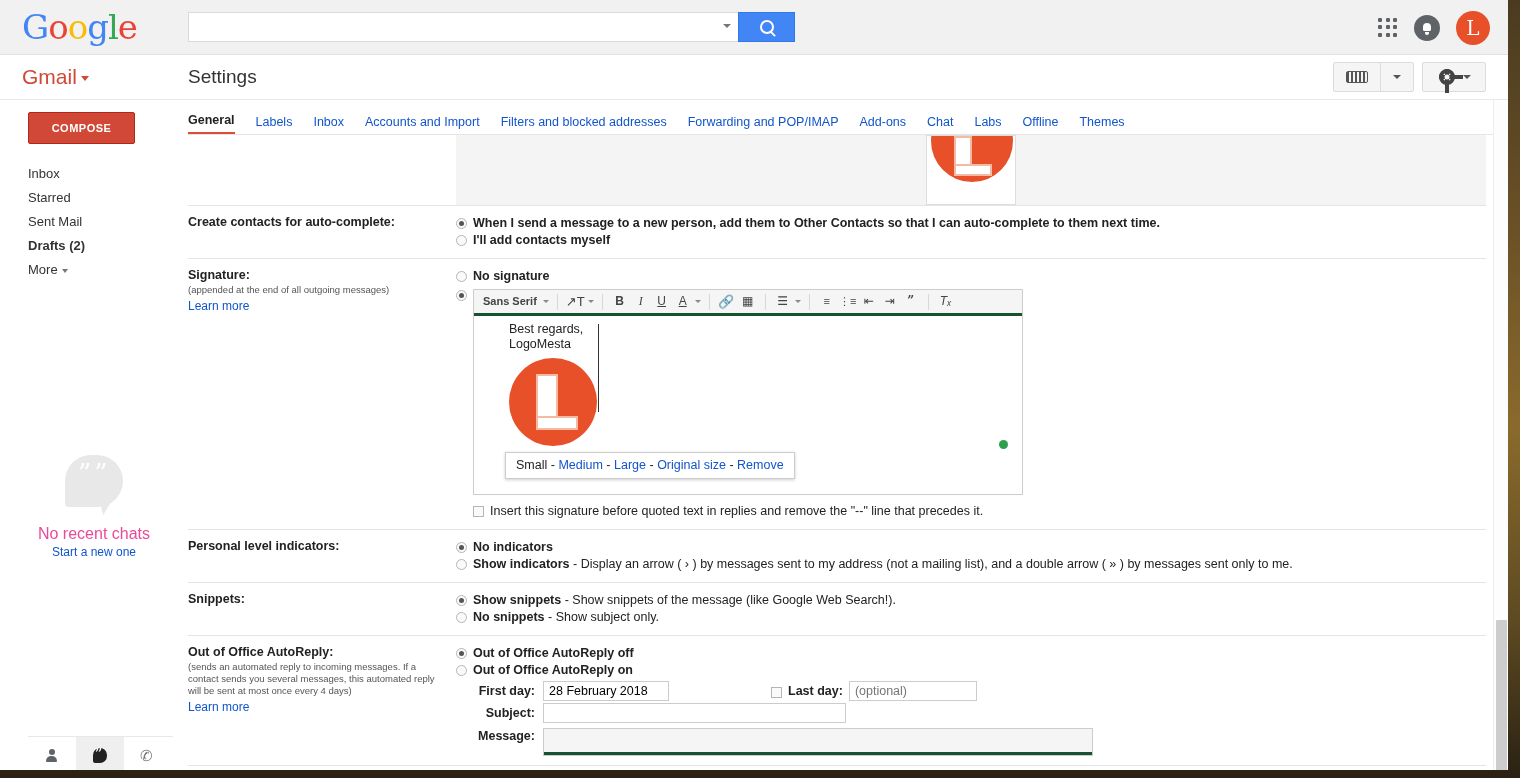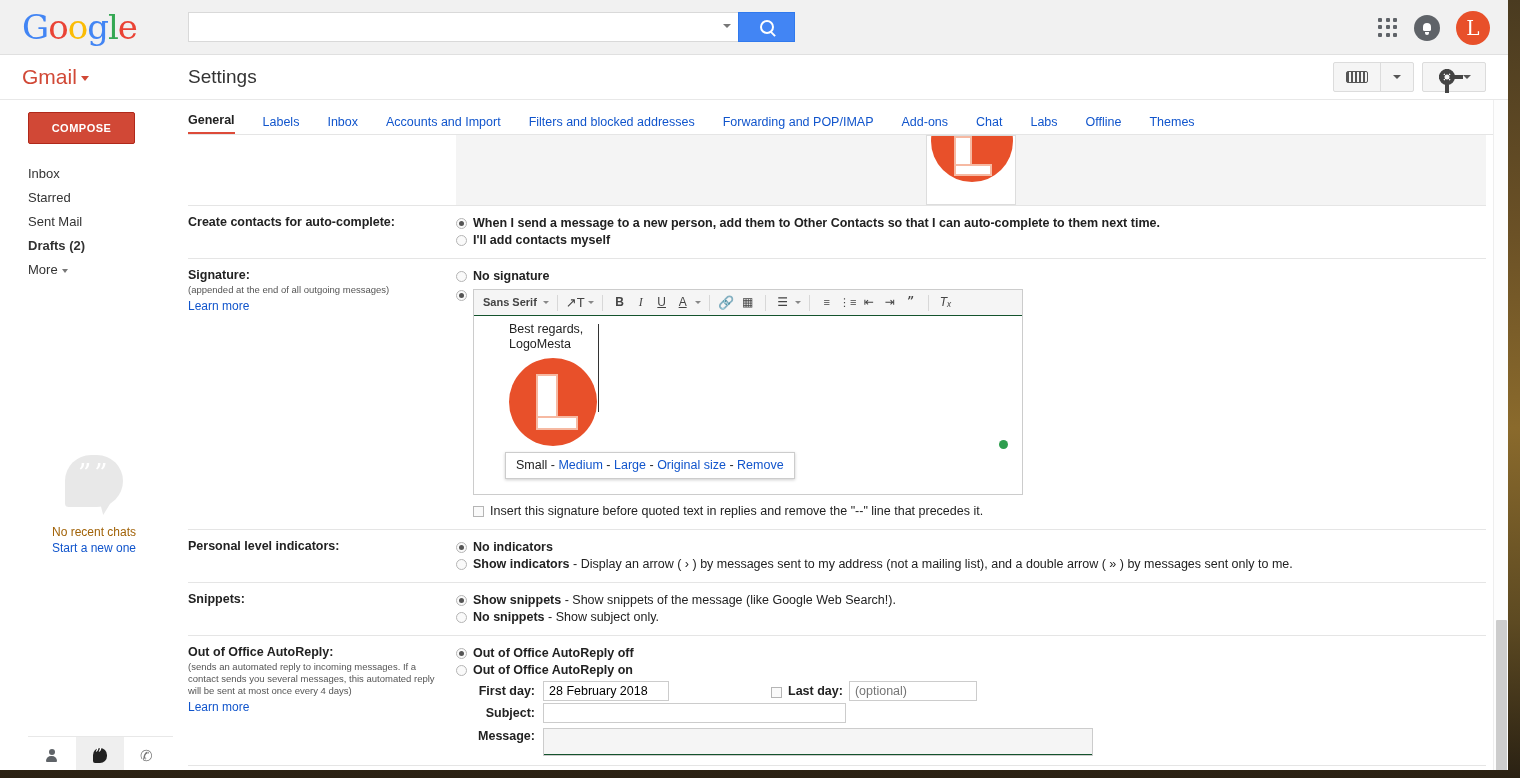--- a/index.html
+++ b/index.html
@@ -112,39 +112,39 @@
   .navlist{margin-top:18px;padding-left:28px;}
   .navitem{font-size:13px;color:#333;line-height:24px;cursor:pointer;}
   .navitem.bold{font-weight:bold;}
   .navcaret{display:inline-block;margin-left:4px;width:0;height:0;
     border-left:3.5px solid transparent;border-right:3.5px solid transparent;border-top:4px solid #777;vertical-align:middle;}
   #chatbox{position:absolute;left:0;top:355px;width:188px;text-align:center;}
   .hangout{width:58px;height:60px;margin:0 auto 10px;position:relative;}
   .hangout .bub{width:58px;height:52px;background:#e8e8e8;border-radius:27px 27px 27px 4px;position:relative;}
   .hangout .q{position:absolute;top:18px;left:13px;color:#fff;font-size:26px;font-family:"DejaVu Serif",serif;line-height:0;letter-spacing:3px;}
   .hangout .tail{position:absolute;left:34px;top:44px;width:14px;height:16px;background:#e8e8e8;clip-path:polygon(0 0,100% 0,30% 100%);}
-  #chat-empty{font-size:12px;color:#a16207;}
+  #chat-empty{font-size:16px;color:#ec4899;}
   #chat-start{font-size:12px;color:#15c;cursor:pointer;margin-top:2px;}
   #sidebar-foot{
     position:absolute;left:28px;bottom:0;width:145px;height:38px;
     border-top:1px solid #e8e8e8;display:flex;
   }
   .footbtn{width:33%;display:flex;align-items:center;justify-content:center;cursor:pointer;}
   .footbtn.sel{background:#efefef;}
   .ico-person{width:11px;height:14px;position:relative;}
   .ico-person::before{content:"";position:absolute;left:2.5px;top:0;width:6px;height:6px;border-radius:50%;background:#5f6368;}
   .ico-person::after{content:"";position:absolute;left:0;bottom:1px;width:11px;height:6px;border-radius:5px 5px 1px 1px;background:#5f6368;}
   .ico-hang{width:14px;height:15px;background:#222;border-radius:7px 7px 7px 2px;position:relative;}
   .ico-hang::after{content:"\201D";position:absolute;color:#fff;font-size:15px;font-family:"DejaVu Serif",serif;left:2px;top:0px;line-height:13px;}
   .ico-phone{width:15px;height:15px;position:relative;}
   .ico-phone::before{content:"\2706";position:absolute;color:#777;font-size:15px;line-height:15px;}
 
   
   #main{flex:1;position:relative;overflow:hidden;background:#fff;}
-  #tabs{display:flex;gap:28px;padding:12px 0 0 0;font-size:12.5px;align-items:flex-end;height:34px;}
+  #tabs{display:flex;gap:21px;padding:12px 0 0 0;font-size:12.5px;align-items:flex-end;height:34px;}
   .tab{color:#15c;cursor:pointer;padding-bottom:5px;white-space:nowrap;}
   .tab.active{color:#222;font-weight:bold;border-bottom:2px solid #dd4b39;}
   #tabrule{border-bottom:1px solid #e5e5e5;}
 
   .settings-table{width:1298px;border-collapse:collapse;table-layout:fixed;}
   .settings-table tr{border-bottom:1px solid #e5e5e5;}
   .settings-table td{vertical-align:top;padding:9px 0;}
   td.label{width:268px;padding-right:12px;font-weight:bold;font-size:12.5px;color:#222;}
   td.label .sub{font-weight:normal;font-size:9.5px;color:#555;line-height:12px;display:block;margin-top:2px;}
   td.label .lm{font-weight:normal;font-size:12px;color:#15c;cursor:pointer;display:inline-block;margin-top:3px;}
@@ -156,21 +156,21 @@
     margin:3px 6px 0 0;flex:0 0 11px;position:relative;cursor:pointer;
   }
   .radio.on::after{content:"";position:absolute;left:2px;top:2px;width:5px;height:5px;border-radius:50%;background:#555;}
   .cbx{width:11px;height:11px;border:1px solid #b5b5b5;background:#fafafa;margin:3px 6px 0 0;flex:0 0 11px;cursor:pointer;}
   .b{font-weight:bold;}
   a.lk{color:#15c;text-decoration:none;cursor:pointer;}
 
   
   .editor{border:1px solid #ccc;background:#fff;}
   .etoolbar{
-    height:26px;background:#f5f5f5;border-bottom:1px solid #14532d;
+    height:26px;background:#f5f5f5;border-bottom:3px solid #14532d;
     display:flex;align-items:center;padding:0 6px;gap:3px;font-size:11px;color:#444;
   }
   .tdiv{width:1px;height:16px;background:#d8d8d8;margin:0 5px;}
   .tbtn{min-width:18px;height:20px;display:flex;align-items:center;justify-content:center;cursor:pointer;color:#444;font-size:12px;}
   .tbtn.fontname{font-weight:bold;font-size:11px;min-width:auto;padding:0 3px;}
   .tc{width:0;height:0;border-left:3px solid transparent;border-right:3px solid transparent;border-top:3.5px solid #888;cursor:pointer;}
   .ebody{background:#fff;position:relative;margin-left:27px;}
 
   
   #sig-editor{width:550px;margin-top:2px;}

